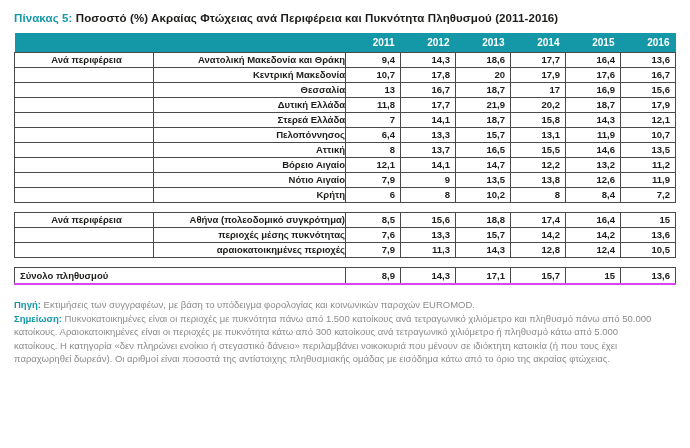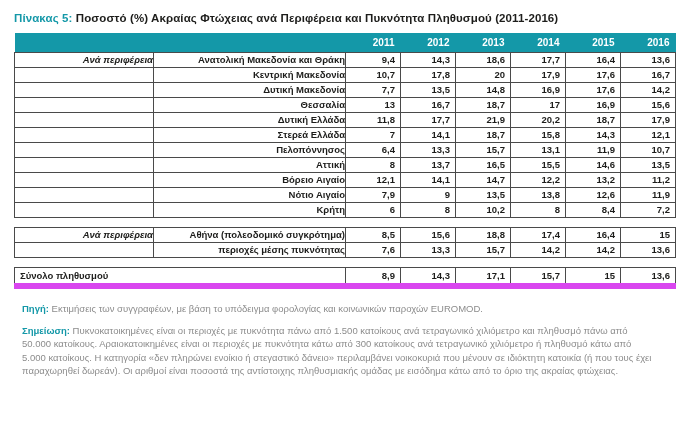--- a/index.html
+++ b/index.html
@@ -27,31 +27,31 @@
     height: 19px; font-size: 10px; font-weight: bold;
     text-align: right; padding: 0 6px 0 0;
   }
   thead th.blank { padding: 0; }
 
   tbody td {
     border: 1px solid #4a4a4a;
     height: 14px; padding: 0; vertical-align: middle;
     font-weight: bold; line-height: 1;
   }
-  td.col-group { padding-left: 5px; text-align: right; font-style: italic; }
+  td.col-group { padding-left: 5px; text-align: center; }
   td.col-cat   { padding-left: 5px; text-align: right; }
   td.col-num   { padding-right: 5px; text-align: right; }
 
   tr.spacer td { border: none; height: 9px; background: #ffffff; }
 
-  tr.total td { font-weight: bold; border-bottom: 6px solid #d946ef; height: 15px; }
+  tr.total td { font-weight: bold; border-bottom: 2px solid #d946ef; height: 15px; }
   tr.total td.total-label { padding-left: 5px; text-align: left; }
 
   .footer { margin-top: 13px; width: 648px; font-size: 9.5px; line-height: 13.5px; color: #8c8c8c; }
-  .footer p { margin: 8px; }
+  .footer p { margin: 0; }
   .fn-label { color: #1498a8; font-weight: bold; }
 </style>
 </head>
 <body>
 
 <div class="page">
 
   <div class="title">
     <span class="title-prefix">Πίνακας 5:</span>
     <span class="title-text">Ποσοστό (%) Ακραίας Φτώχειας ανά Περιφέρεια και Πυκνότητα Πληθυσμού (2011-2016)</span>
@@ -96,30 +96,20 @@
           <td class="col-cat">Κεντρική Μακεδονία</td>
           <td class="col-num">10,7</td>
           <td class="col-num">17,8</td>
           <td class="col-num">20</td>
           <td class="col-num">17,9</td>
           <td class="col-num">17,6</td>
           <td class="col-num">16,7</td>
         </tr>
         <tr>
           <td class="col-group"></td>
-          <td class="col-cat">Δυτική Μακεδονία</td>
-          <td class="col-num">7,7</td>
-          <td class="col-num">13,5</td>
-          <td class="col-num">14,8</td>
-          <td class="col-num">16,9</td>
-          <td class="col-num">17,6</td>
-          <td class="col-num">14,2</td>
-        </tr>
-        <tr>
-          <td class="col-group"></td>
           <td class="col-cat">Θεσσαλία</td>
           <td class="col-num">13</td>
           <td class="col-num">16,7</td>
           <td class="col-num">18,7</td>
           <td class="col-num">17</td>
           <td class="col-num">16,9</td>
           <td class="col-num">15,6</td>
         </tr>
         <tr>
           <td class="col-group"></td>
@@ -207,20 +197,30 @@
         <tr>
           <td class="col-group"></td>
           <td class="col-cat">περιοχές μέσης πυκνότητας</td>
           <td class="col-num">7,6</td>
           <td class="col-num">13,3</td>
           <td class="col-num">15,7</td>
           <td class="col-num">14,2</td>
           <td class="col-num">14,2</td>
           <td class="col-num">13,6</td>
         </tr>
+        <tr>
+          <td class="col-group"></td>
+          <td class="col-cat">αραιοκατοικημένες περιοχές</td>
+          <td class="col-num">7,9</td>
+          <td class="col-num">11,3</td>
+          <td class="col-num">14,3</td>
+          <td class="col-num">12,8</td>
+          <td class="col-num">12,4</td>
+          <td class="col-num">10,5</td>
+        </tr>
         <tr class="spacer">
           <td colspan="8"></td>
         </tr>
         <tr class="total">
           <td class="total-label" colspan="2">Σύνολο πληθυσμού</td>
           <td class="col-num">8,9</td>
           <td class="col-num">14,3</td>
           <td class="col-num">17,1</td>
           <td class="col-num">15,7</td>
           <td class="col-num">15</td>

